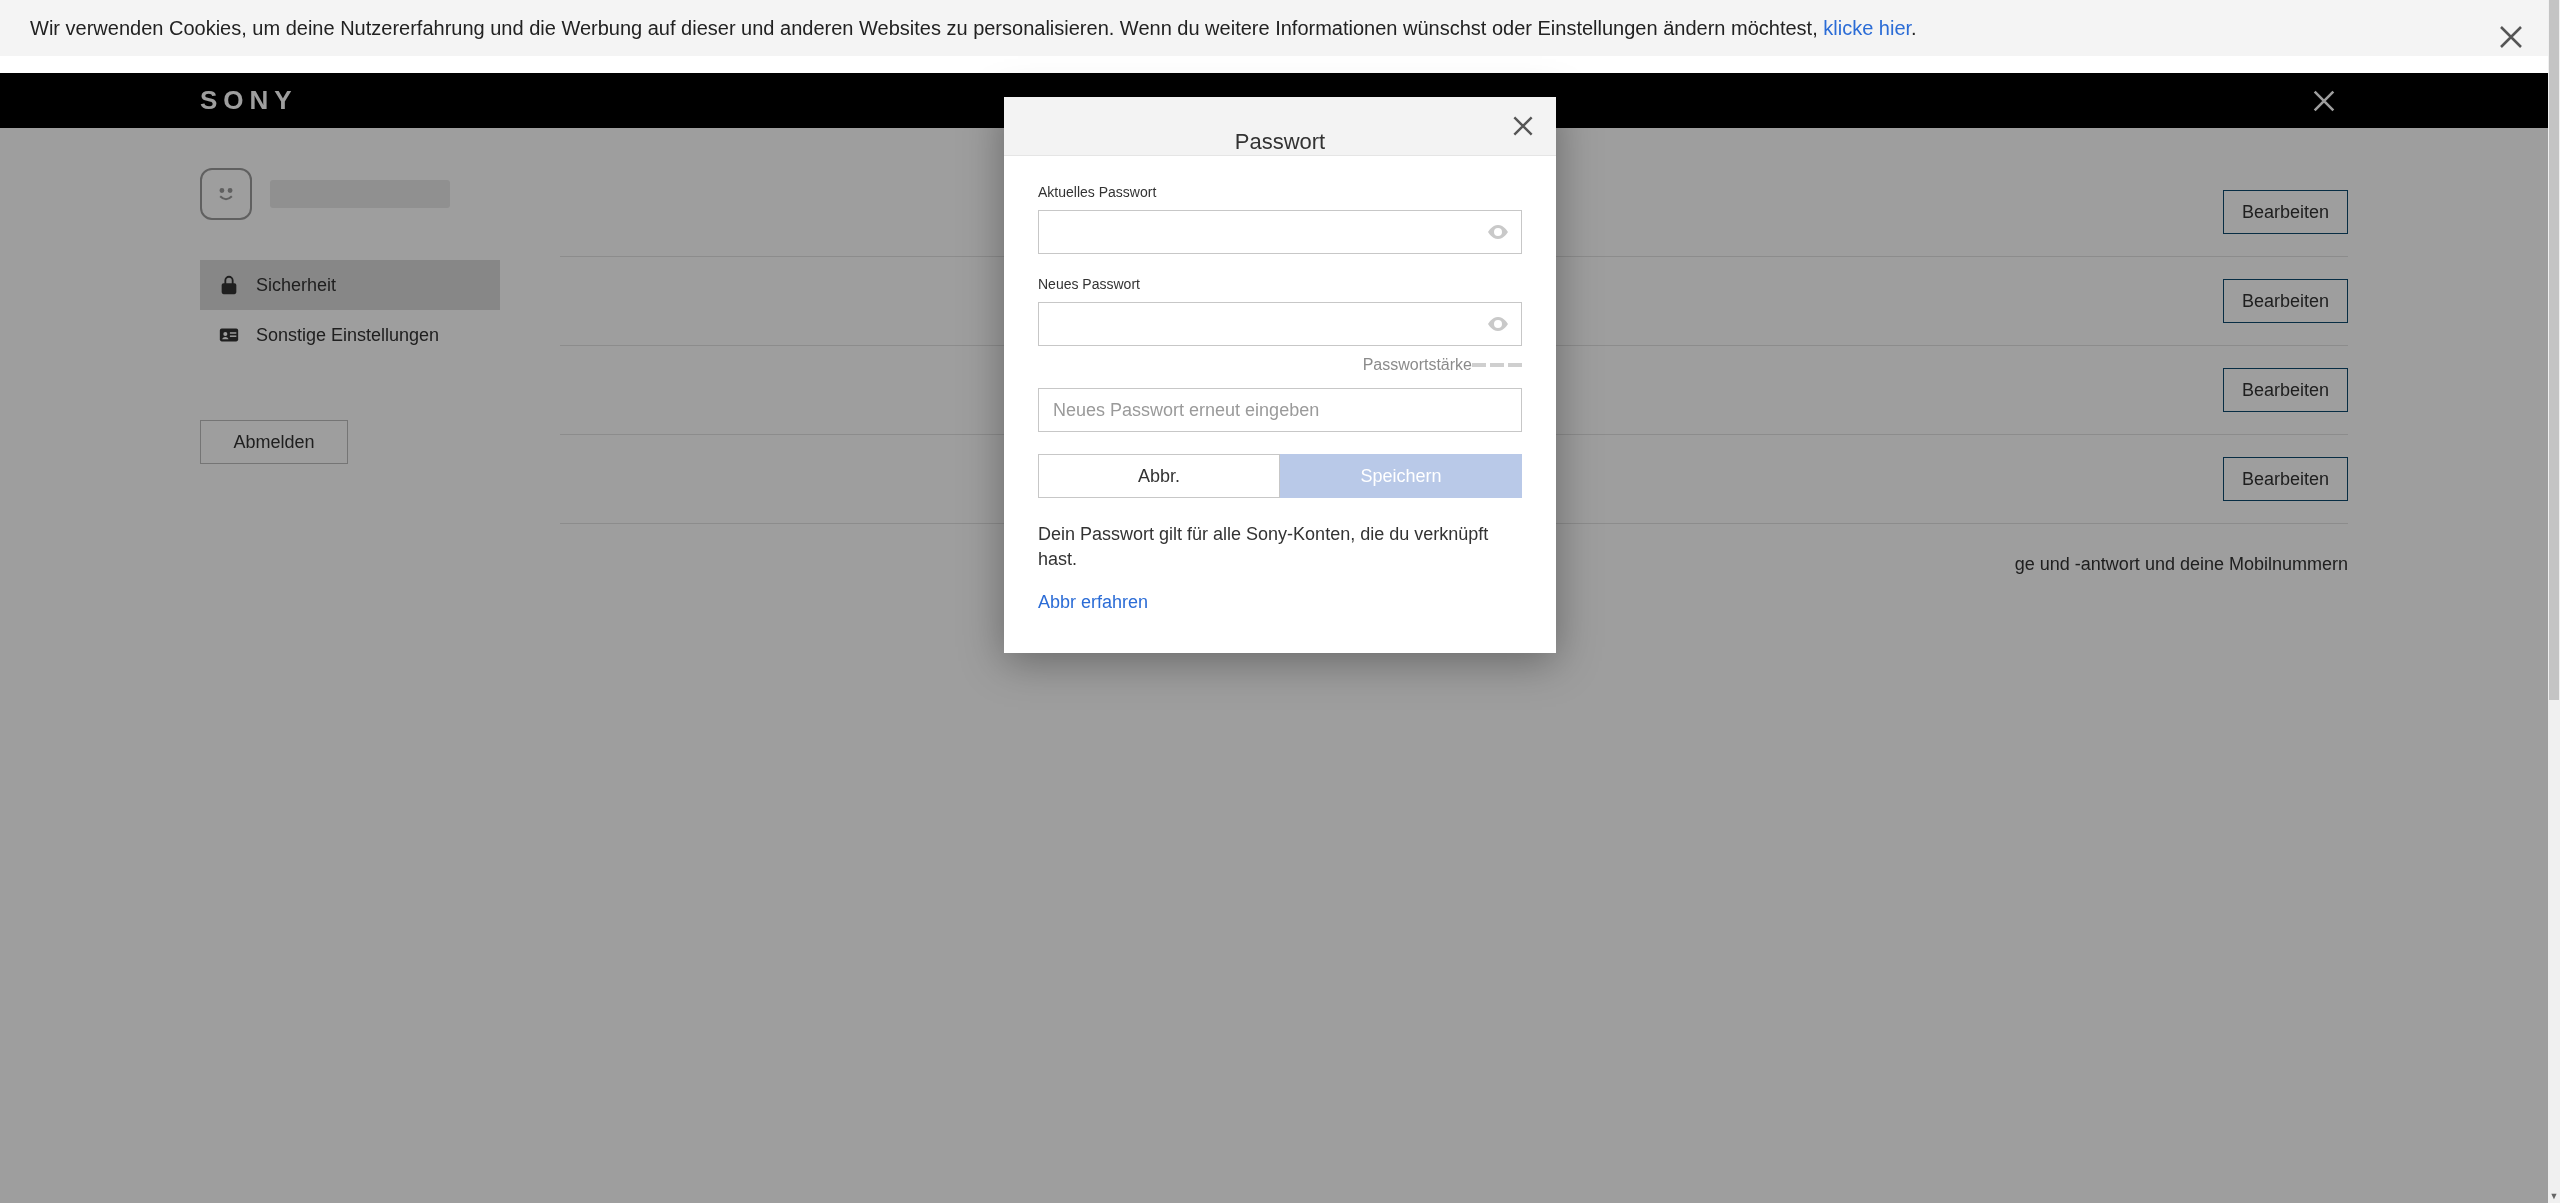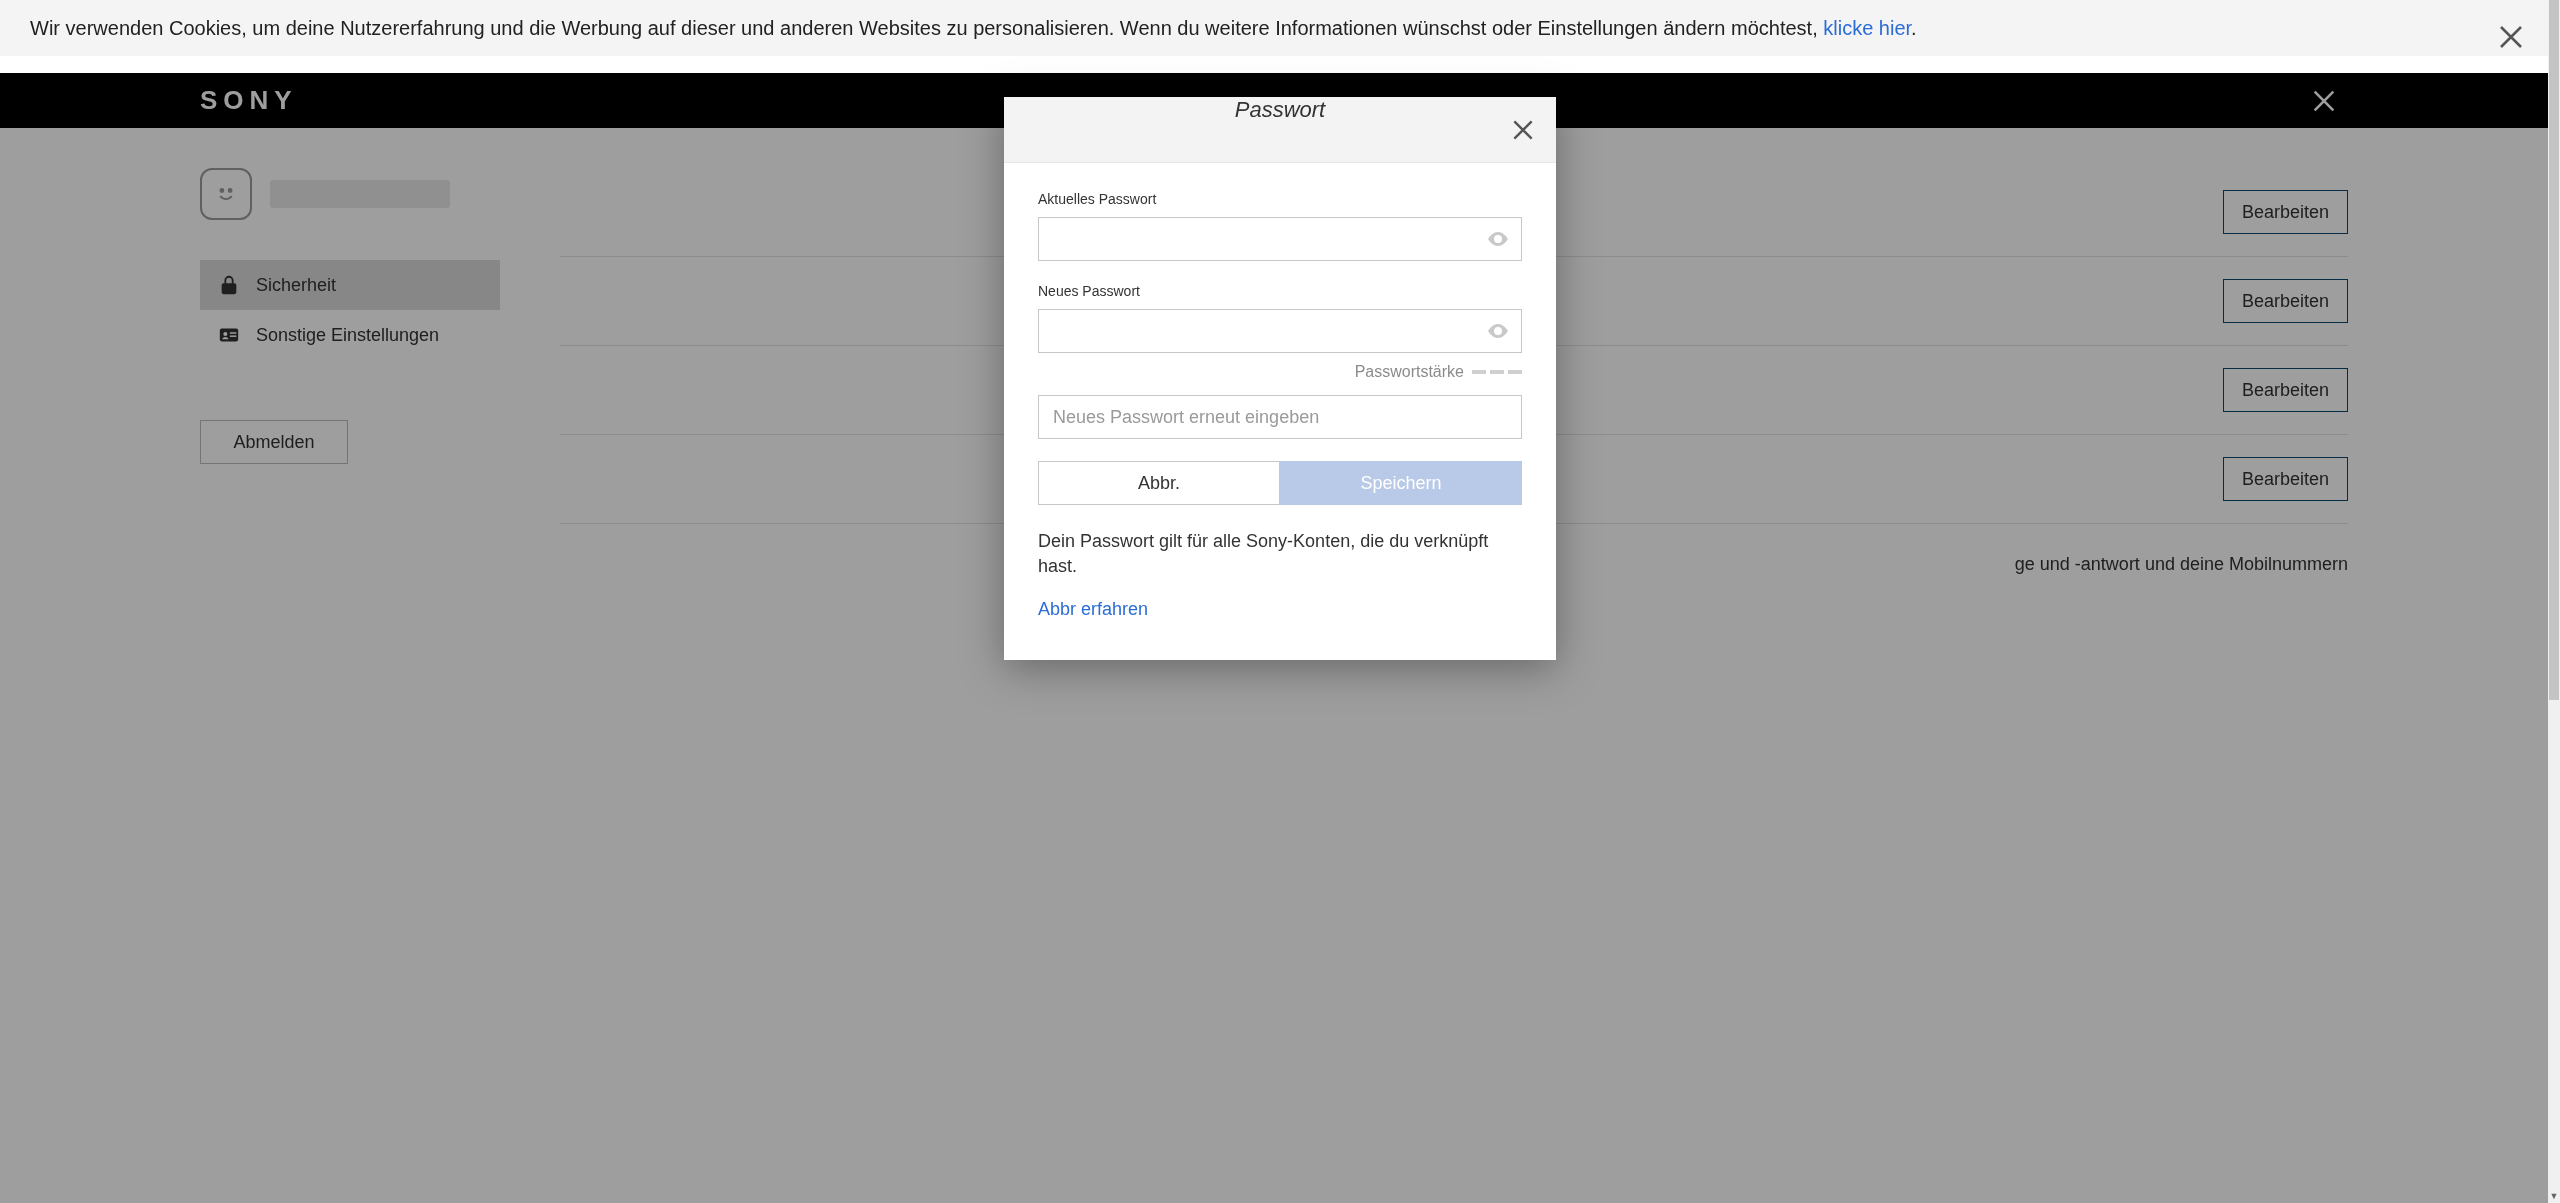--- a/index.html
+++ b/index.html
@@ -97,24 +97,23 @@
   .scrollbar-arrow.down { bottom: 0; }
 
   
   .modal {
     position: absolute; left: 50%; transform: translateX(-50%);
     top: 97px; width: 552px; background: #fff;
     box-shadow: 0 8px 40px rgba(0,0,0,0.35);
     display: flex; flex-direction: column;
   }
   .modal-header {
-    height: 66px; background: #f3f3f3; border-bottom: 1px solid #e5e5e5;
-    display: flex; align-items: flex-start; justify-content: center;
+    height: 59px; background: #f3f3f3; border-bottom: 1px solid #e5e5e5;
+    display: flex; align-items: flex-end; justify-content: center;
     position: relative;
-    font-style: italic;
   }
   .modal-title { font-size: 22px; color: #333; }
   .modal-close {
     position: absolute; right: 20px; top: 50%; transform: translateY(-50%);
     width: 26px; height: 26px; color: #555; cursor: pointer;
   }
   .modal-body { padding: 28px 34px 40px 34px; }
   .field-label { font-size: 14px; color: #333; margin-bottom: 10px; display: block; }
   .input-wrap { position: relative; margin-bottom: 22px; }
   .input-wrap input {
@@ -122,21 +121,21 @@
     padding: 0 48px 0 14px; font-size: 18px; color: #333;
     background: #fff;
   }
   .input-wrap input::placeholder { color: #9a9a9a; }
   .eye-icon {
     position: absolute; right: 12px; top: 50%; transform: translateY(-50%);
     width: 24px; height: 24px; color: #c9c9c9; cursor: pointer;
   }
   .pw-strength {
     display: flex; align-items: center; justify-content: flex-end;
-    gap: 8px; margin: -12px 0 14px 0;
+    margin: -12px 0 14px 0;
     font-size: 16px; color: #8b8b8b;
   }
   .pw-strength-bars { display: flex; gap: 4px; }
   .pw-strength-bar { width: 14px; height: 4px; background: #cfcfcf; }
   .button-row { display: flex; margin: 22px 0 24px 0; }
   .btn {
     flex: 1; height: 44px; font-size: 18px; cursor: pointer;
     border: 1px solid #c7c7c7; background: #fff; color: #333;
   }
   .btn.primary {

